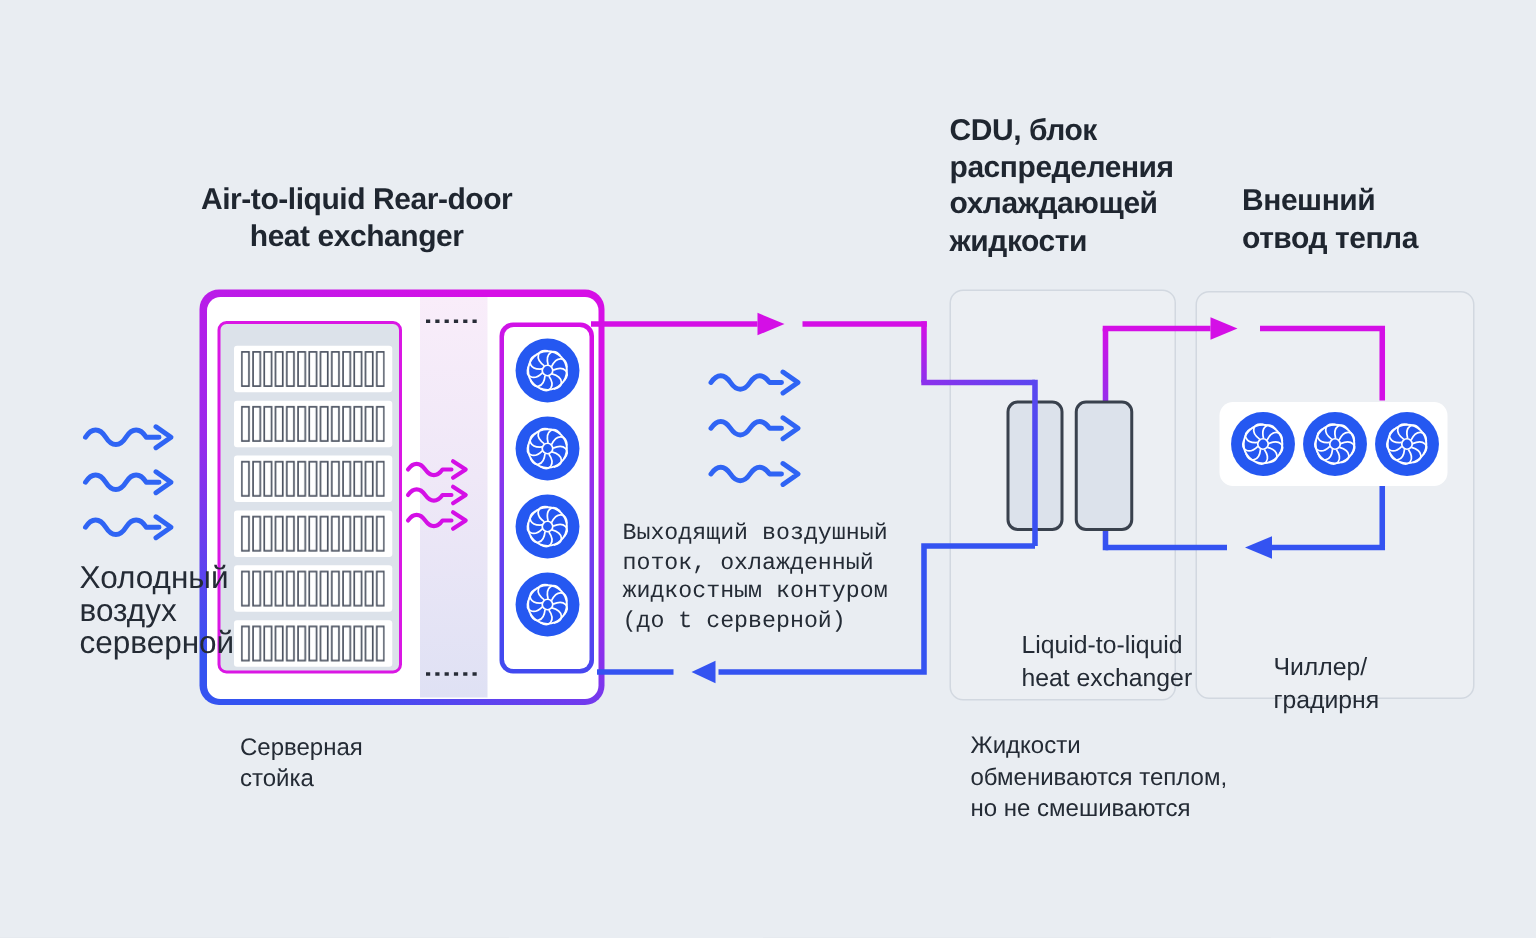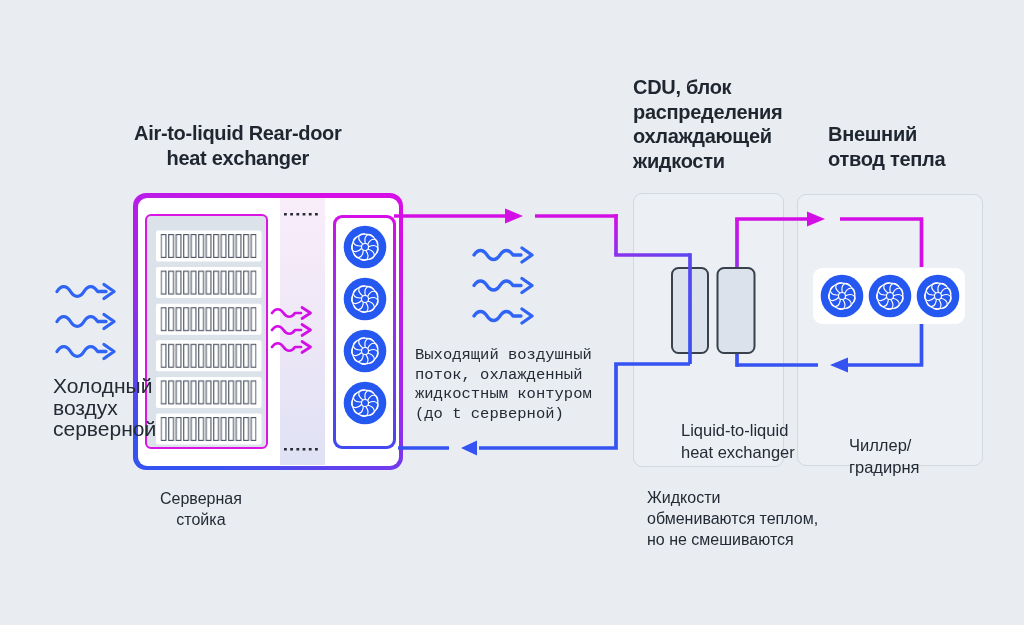--- a/index.html
+++ b/index.html
@@ -264,21 +264,21 @@
 жидкости</div>
 
   <div class="txt unit-label" style="left:41px;top:375px;font-size:21px;margin-left:12px;">Холодный
 воздух
 серверной</div>
   <div class="txt small" style="left:415px;top:346px;">Выходящий воздушный
 поток, охлажденный
 жидкостным контуром
 (до t серверной)</div>
 
-  <div class="txt caption" style="left:160px;top:488px;text-align:center;">Серверная
+  <div class="txt caption" style="left:160px;top:488px;">Серверная
 стойка</div>
   <div class="txt caption" style="left:647px;top:487px;">Жидкости
 обмениваются теплом,
 но не смешиваются</div>
 
   <div class="txt unit-label" style="left:649px;top:420px;margin-left:32px;">Liquid-to-liquid
 heat exchanger</div>
   <div class="txt unit-label" style="left:849px;top:407px;margin-top:28px;">Чиллер/
 градирня</div>
 

